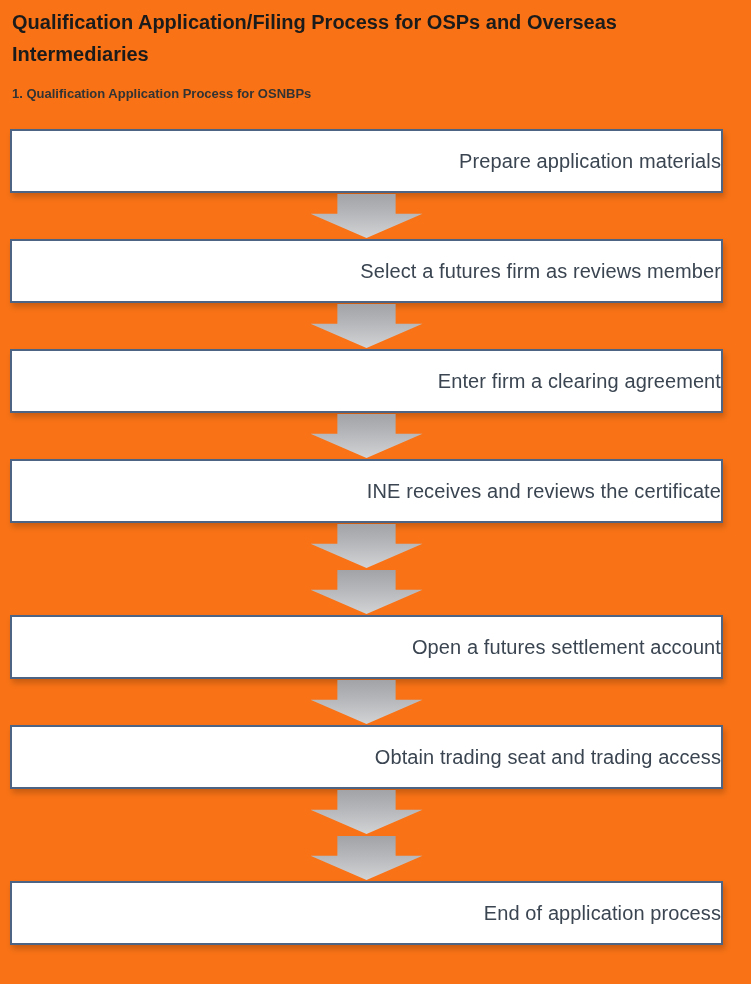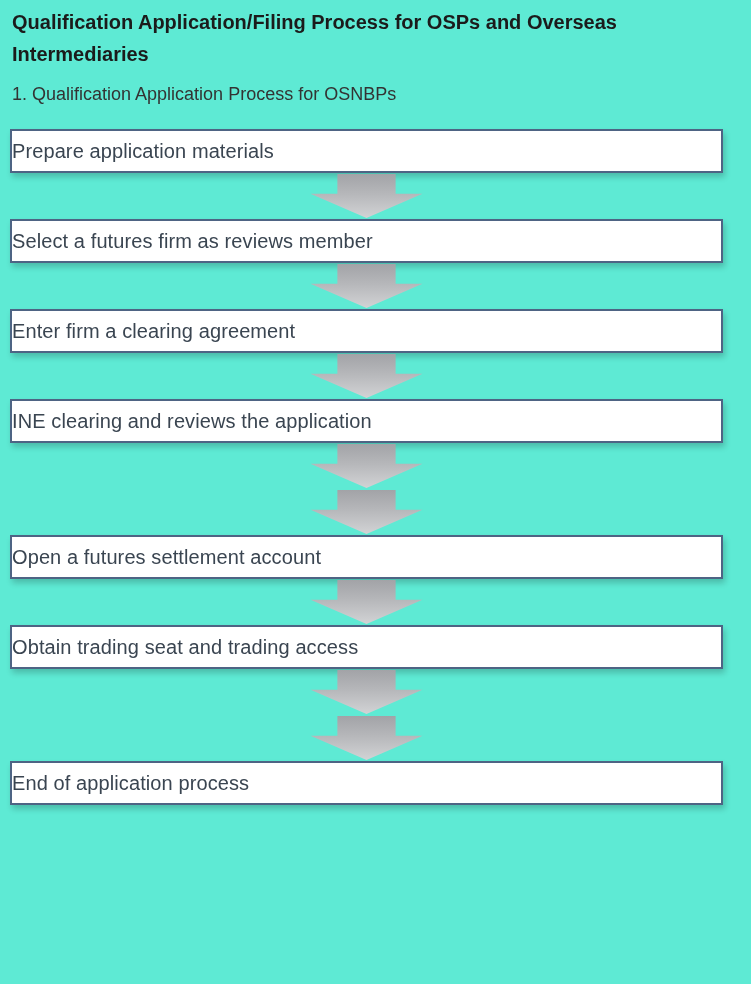--- a/index.html
+++ b/index.html
@@ -5,52 +5,52 @@
   * { margin: 0; padding: 0; box-sizing: border-box; }
   html, body {
     width: 751px;
     background: #ffffff;
     font-family: "Liberation Sans", sans-serif;
   }
   .page {
     width: 751px;
     height: 984px;
     padding: 6px 28px 9px 10px;
-    background: #5eead4;
+    background: #f97316;
     overflow: hidden;
   }
   .page-title {
     font-size: 20px;
     line-height: 32px;
     font-weight: bold;
     color: #1b1b1b;
     white-space: pre-line;
     margin-left: 2px;
   }
   .section-heading {
     margin: 15px 0 0 2px;
-    font-size: 18px;
+    font-size: 13px;
     line-height: 18px;
-    font-weight: normal;
+    font-weight: bold;
     color: #333333;
   }
   .flow {
     margin-top: 26px;
     display: flex;
     flex-direction: column;
     align-items: center;
   }
   .step-box {
     width: 100%;
-    height: 44px;
+    height: 64px;
     border: 2px solid #4e6484;
     background: #ffffff;
     display: flex;
     align-items: center;
-    justify-content: flex-start;
+    justify-content: flex-end;
     box-shadow: 2px 4px 6px rgba(0, 0, 0, 0.2);
   }
   .step-label {
     font-size: 20px;
     color: #3a4551;
     text-align: center;
     letter-spacing: 0.1px;
   }
   .flow-arrow {
     width: 112px;
@@ -81,21 +81,21 @@
       <span class="step-label">Select a futures firm as reviews member</span>
     </div>
     <div class="flow-arrow"></div>
 
     <div class="step-box">
       <span class="step-label">Enter firm a clearing agreement</span>
     </div>
     <div class="flow-arrow"></div>
 
     <div class="step-box">
-      <span class="step-label">INE clearing and reviews the application</span>
+      <span class="step-label">INE receives and reviews the certificate</span>
     </div>
     <div class="flow-arrow"></div>
 
     <div class="flow-arrow"></div>
 
     <div class="step-box">
       <span class="step-label">Open a futures settlement account</span>
     </div>
     <div class="flow-arrow"></div>
 

